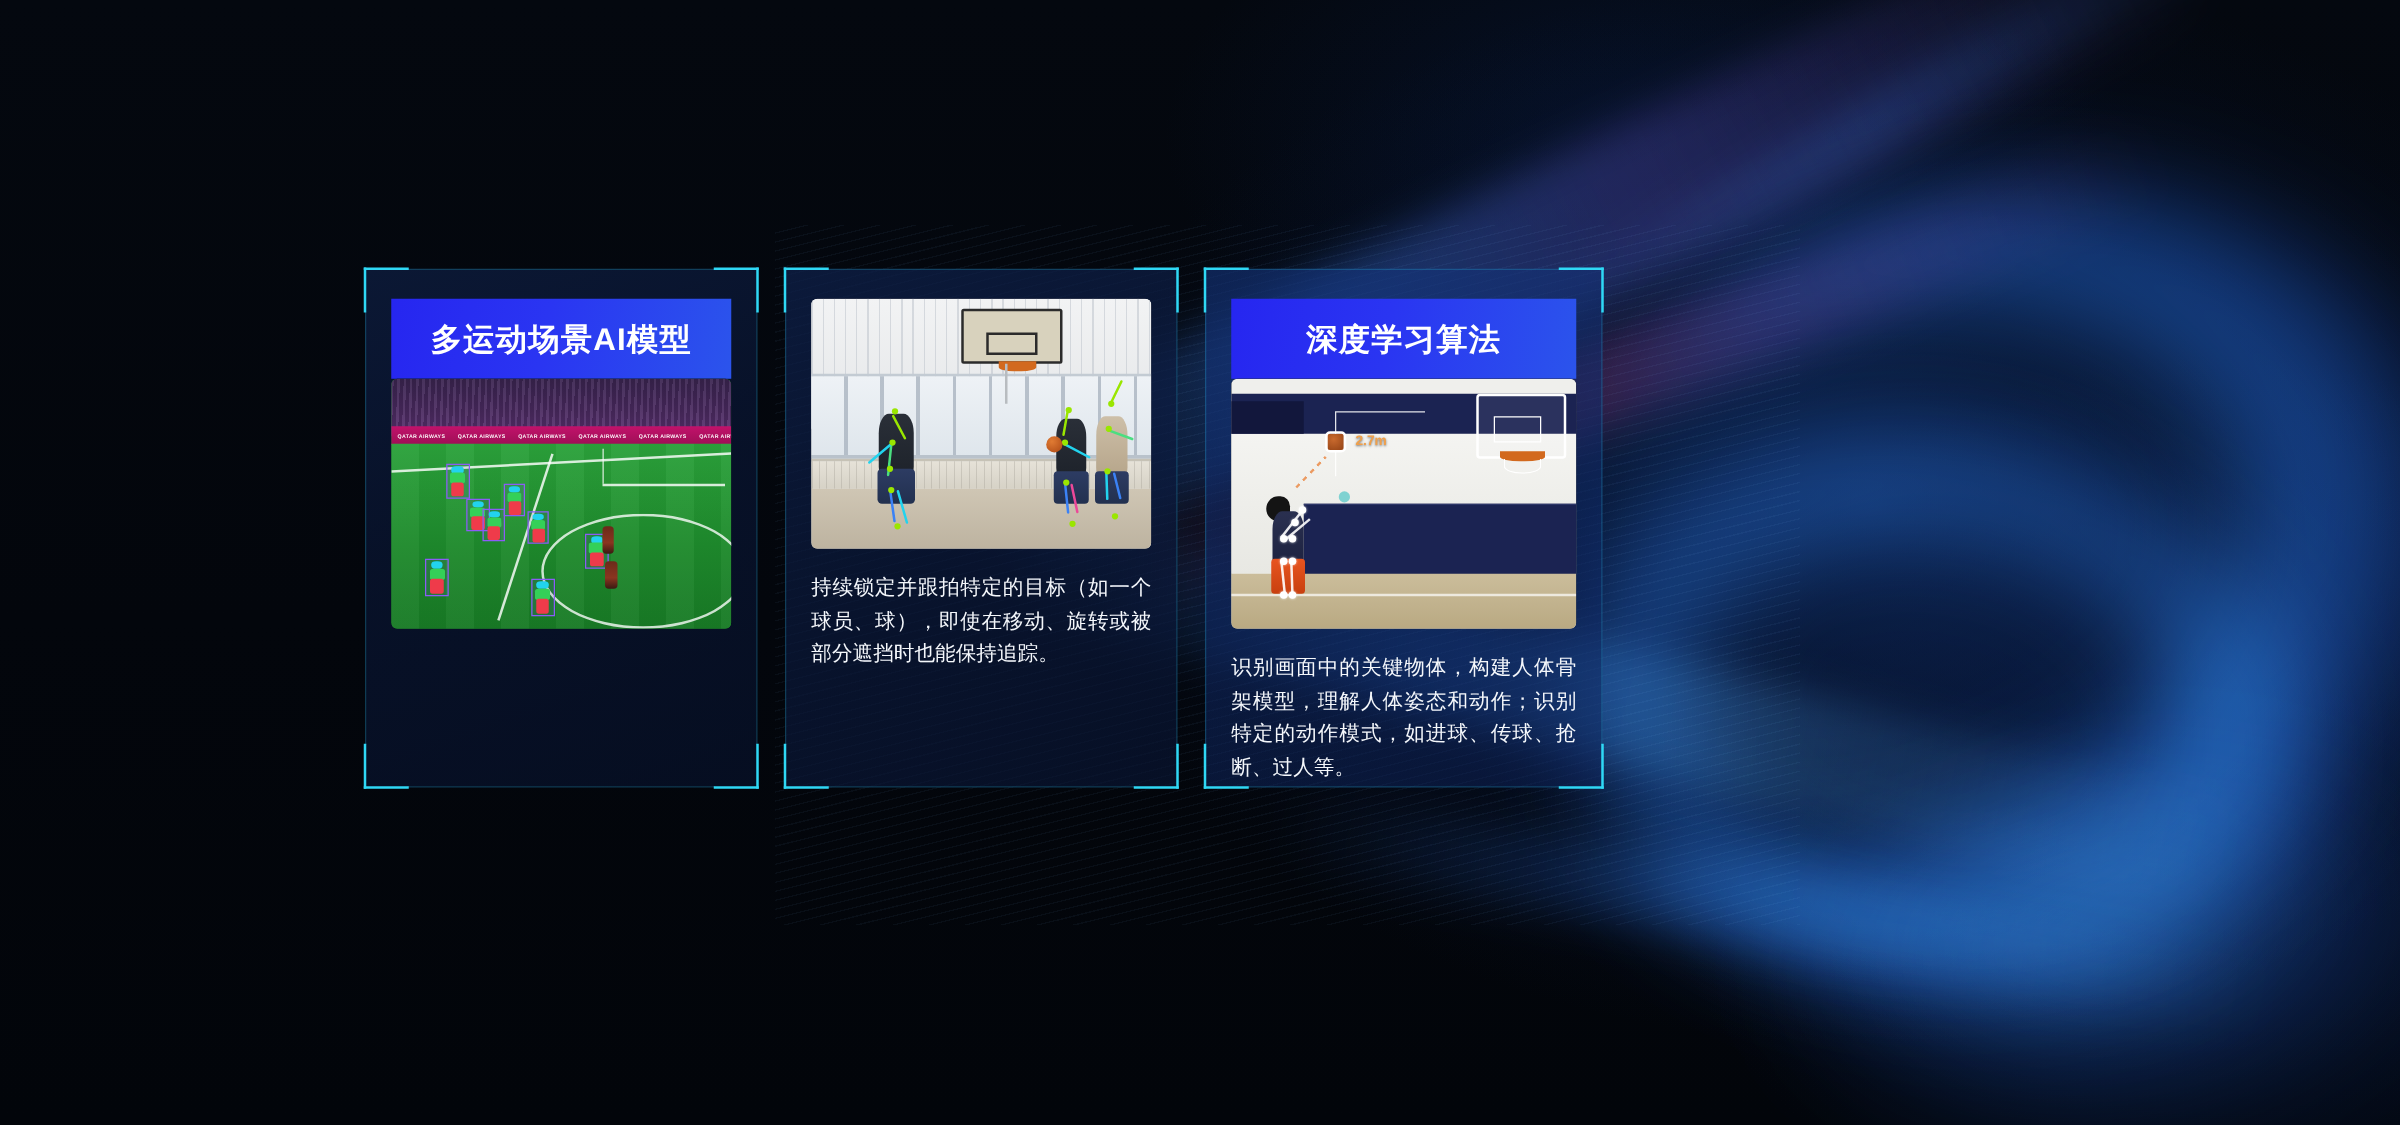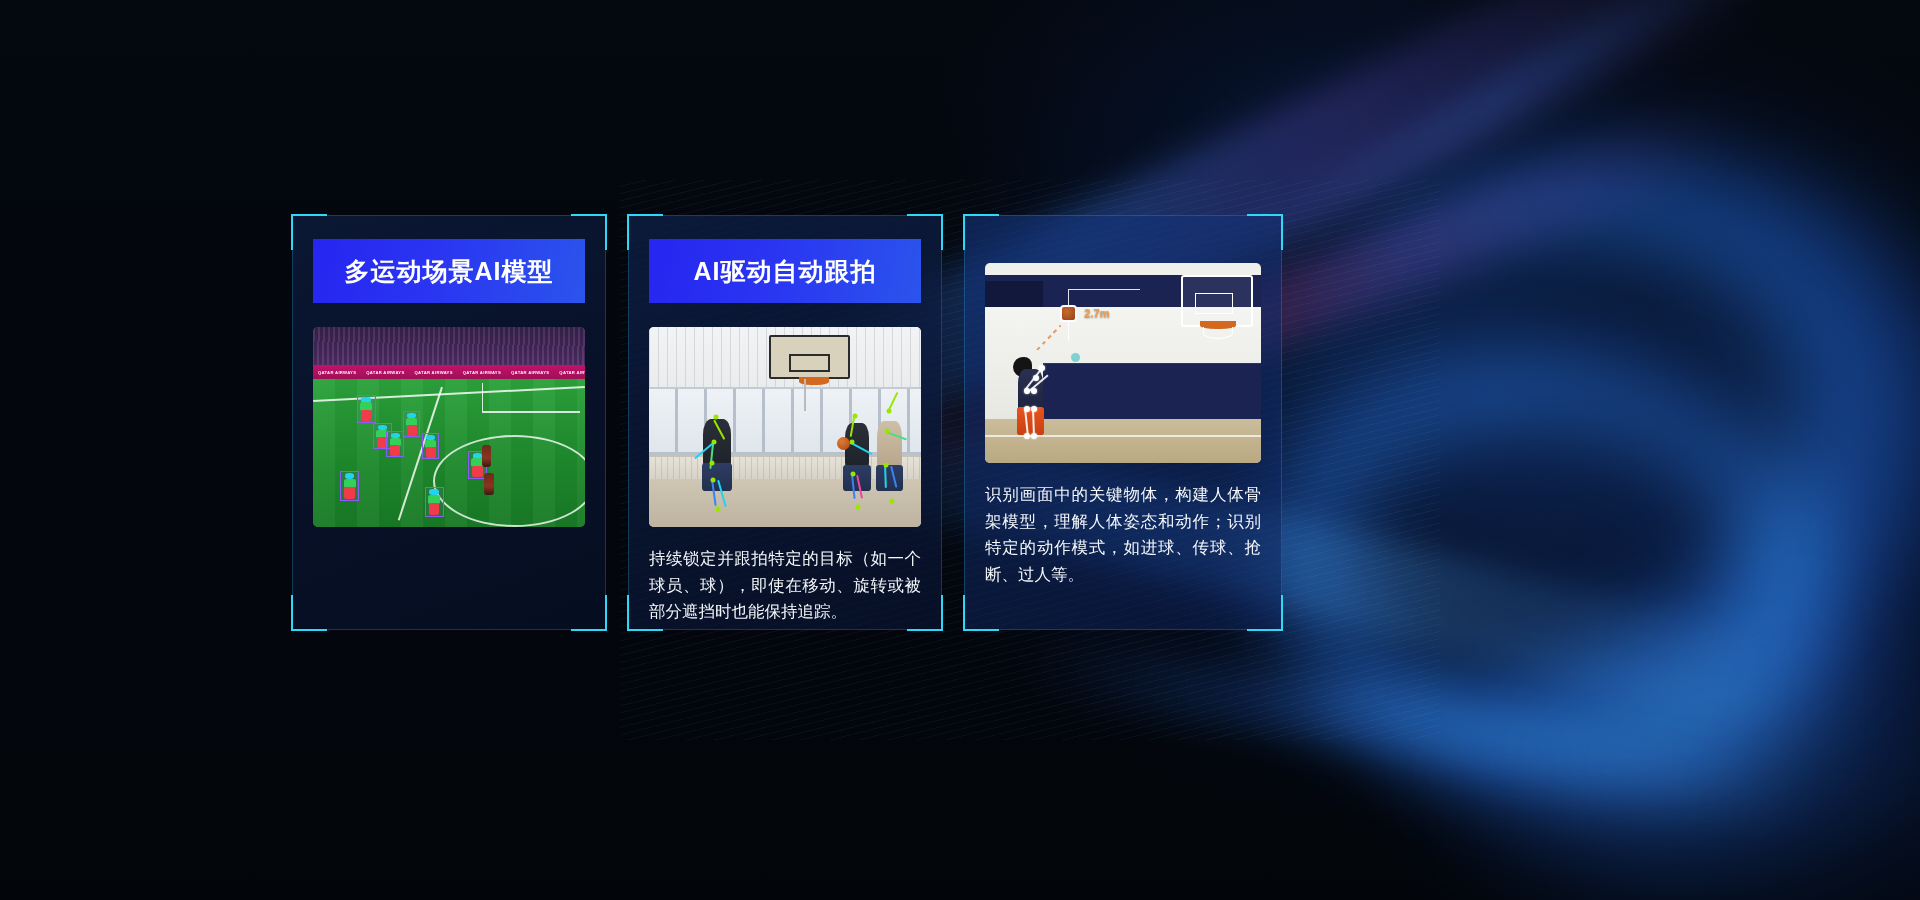--- a/index.html
+++ b/index.html
@@ -198,21 +198,20 @@
   .card-header .title {
     color: #ffffff;
     font-size: 25px;
     font-weight: 700;
     letter-spacing: 1px;
     white-space: nowrap;
   }
 
   
   .card-media {
-    margin-top: 24px;
     height: 200px;
     border-radius: 5px;
     overflow: hidden;
     position: relative;
     background: #0a0f1c;
   }
   .media-inner { position: absolute; inset: 0; }
 
   
   .pitch { position: absolute; inset: 0; background: #1f8a2e; }
@@ -593,23 +592,20 @@
     <div class="card card-2">
       <span class="card-edge edge-top"></span>
       <span class="card-edge edge-bottom"></span>
       <span class="card-edge edge-left"></span>
       <span class="card-edge edge-right"></span>
       <span class="bracket tl"></span>
       <span class="bracket tr"></span>
       <span class="bracket bl"></span>
       <span class="bracket br"></span>
 
-      <div class="card-header">
-        <span class="title">AI驱动自动跟拍</span>
-      </div>
 
       <div class="card-media">
         <div class="media-inner gym">
           <div class="gym-wall"></div>
           <div class="gym-windows"></div>
           <div class="gym-radiator"></div>
           <div class="gym-floor"></div>
           <div class="backboard">
             <span class="backboard-inner"></span>
           </div>
@@ -669,20 +665,23 @@
     <div class="card card-3">
       <span class="card-edge edge-top"></span>
       <span class="card-edge edge-bottom"></span>
       <span class="card-edge edge-left"></span>
       <span class="card-edge edge-right"></span>
       <span class="bracket tl"></span>
       <span class="bracket tr"></span>
       <span class="bracket bl"></span>
       <span class="bracket br"></span>
 
+      <div class="card-header">
+        <span class="title">深度学习算法</span>
+      </div>
 
       <div class="card-media">
         <div class="media-inner court">
           <div class="court-white"></div>
           <div class="court-navy-top"></div>
           <div class="court-navy-left"></div>
           <div class="court-navy-pad"></div>
           <div class="court-floor"></div>
 
           <div class="c3-backboard">

